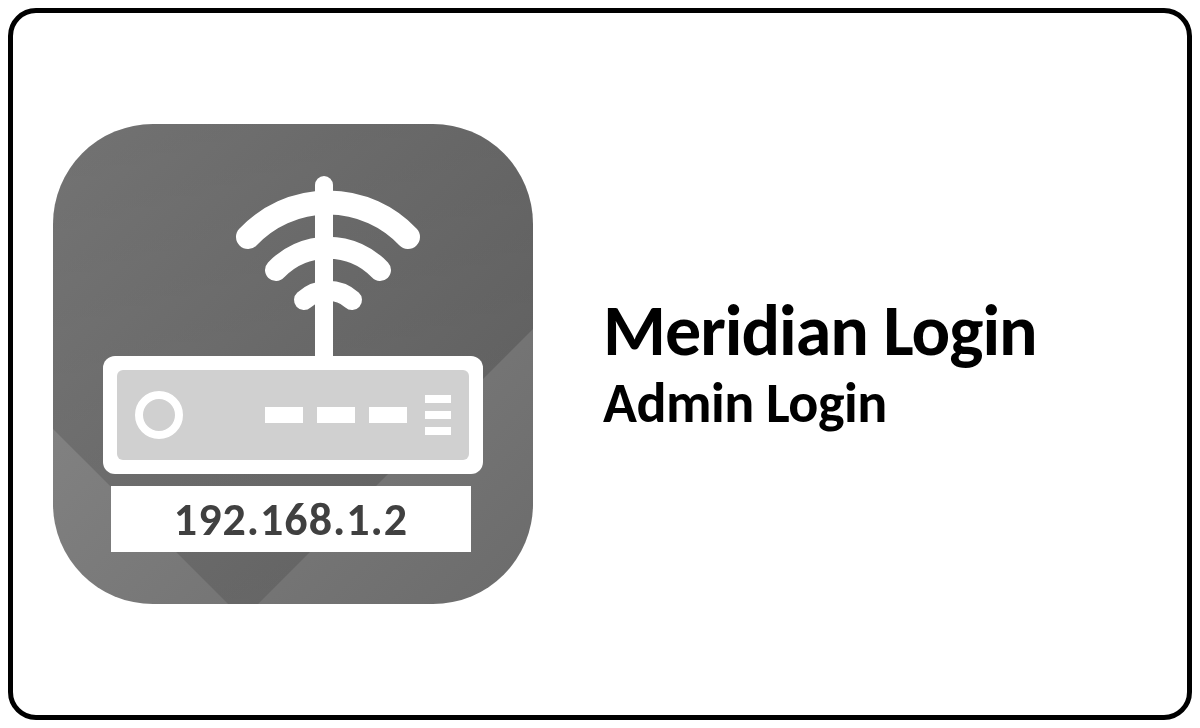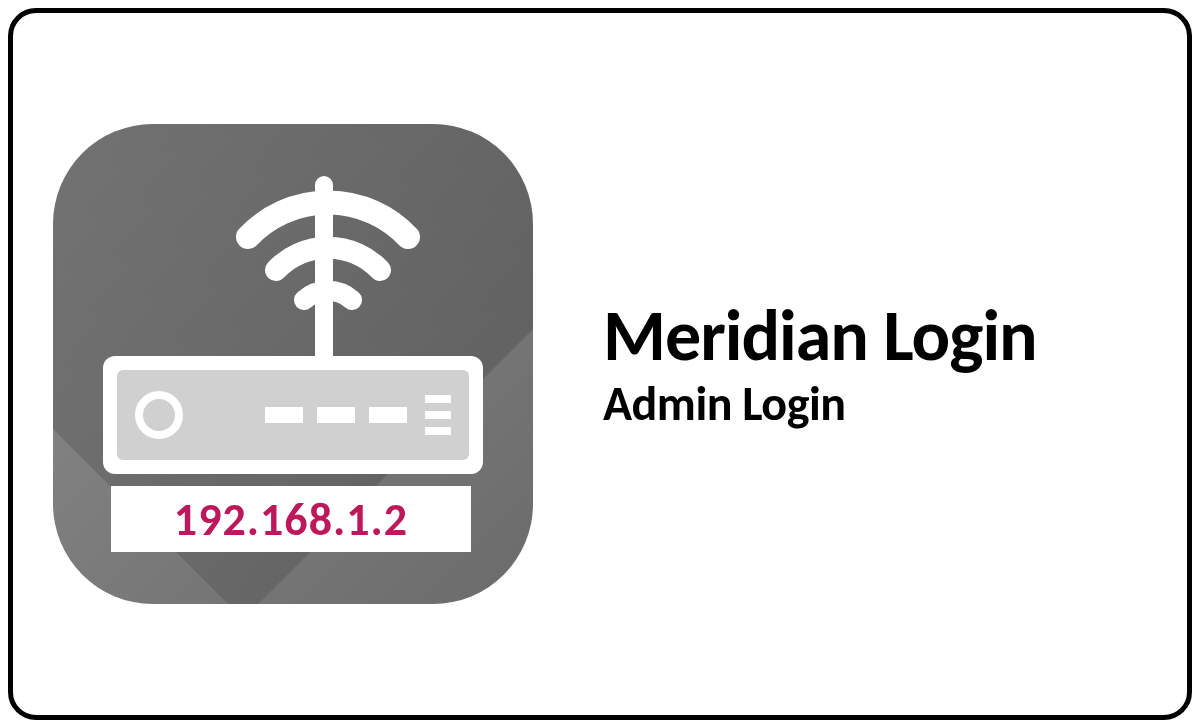--- a/index.html
+++ b/index.html
@@ -115,37 +115,37 @@
       bottom: 52px;
       left: 58px;
       width: 360px;
       height: 66px;
       background: #ffffff;
       display: flex;
       align-items: center;
       justify-content: center;
       font-size: 46px;
       font-weight: bold;
-      color: #be185d;
+      color: #404040;
       letter-spacing: 1px;
     }
     .text-block {
       margin-left: 70px;
       display: flex;
       flex-direction: column;
     }
     .title-text {
       font-size: 72px;
       font-weight: bold;
       color: #000000;
       line-height: 1.1;
       letter-spacing: -1px;
     }
     .subtitle-text {
-      font-size: 48px;
+      font-size: 56px;
       font-weight: bold;
       color: #000000;
       line-height: 1.2;
       letter-spacing: -0.5px;
     }
   </style>
 </head>
 <body>
 
 <div class="frame">

